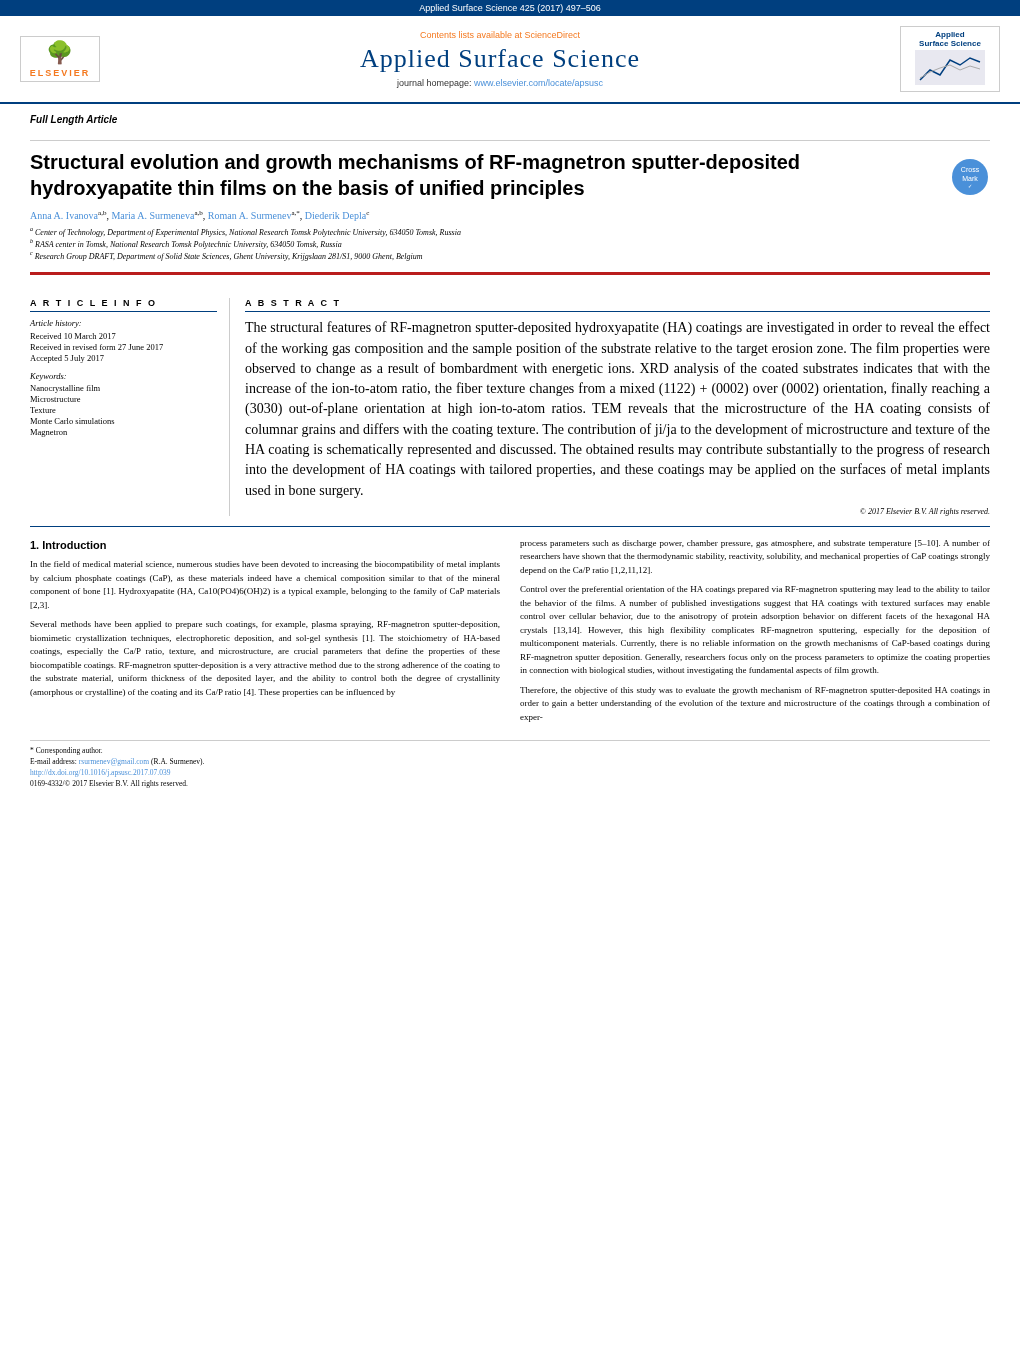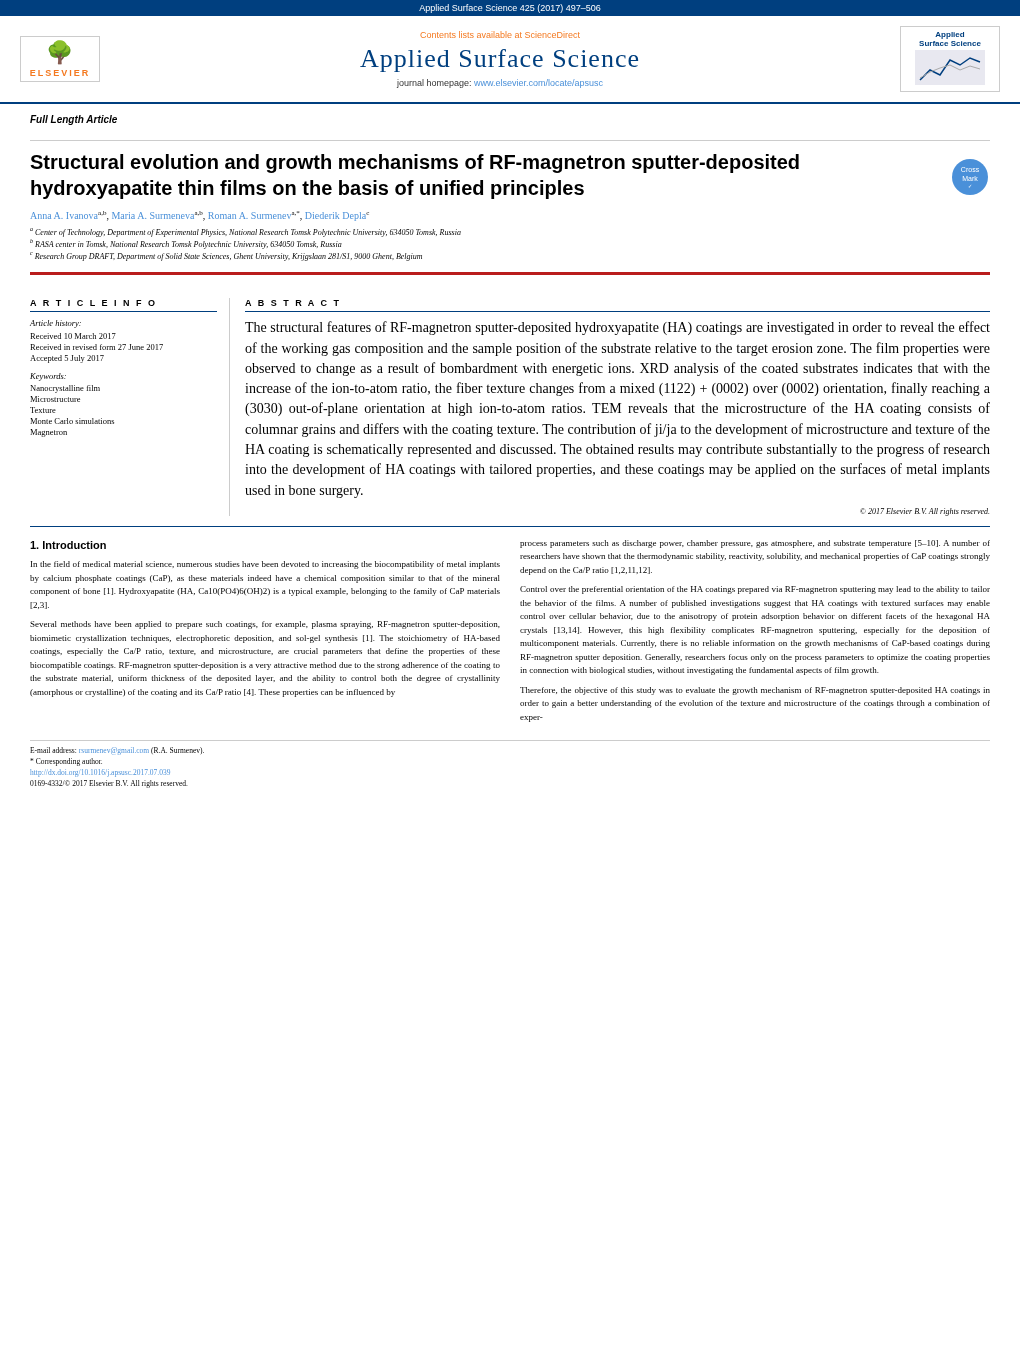--- a/index.html
+++ b/index.html
@@ -343,26 +343,26 @@
 
       <div class="body-col">
         <p>process parameters such as discharge power, chamber pressure, gas atmosphere, and substrate temperature [5–10]. A number of researchers have shown that the thermodynamic stability, reactivity, solubility, and mechanical properties of CaP coatings strongly depend on the Ca/P ratio [1,2,11,12].</p>
         <p>Control over the preferential orientation of the HA coatings prepared via RF-magnetron sputtering may lead to the ability to tailor the behavior of the films. A number of published investigations suggest that HA coatings with textured surfaces may enable control over cellular behavior, due to the anisotropy of protein adsorption behavior on different facets of the hexagonal HA crystals [13,14]. However, this high flexibility complicates RF-magnetron sputtering, especially for the deposition of multicomponent materials. Currently, there is no reliable information on the growth mechanisms of CaP-based coatings during RF-magnetron sputter deposition. Generally, researchers focus only on the process parameters to optimize the coating properties in connection with biological studies, without investigating the fundamental aspects of film growth.</p>
         <p>Therefore, the objective of this study was to evaluate the growth mechanism of RF-magnetron sputter-deposited HA coatings in order to gain a better understanding of the evolution of the texture and microstructure of the coatings through a combination of exper-</p>
       </div>
 
     </div>
 
     <div class="footnote-area">
+      <p>* Corresponding author.</p>
       <p>
         <span>E-mail address:</span>
         <a class="link-blue">rsurmenev@gmail.com</a>
         <span>(R.A. Surmenev).</span>
       </p>
-      <p>* Corresponding author.</p>
       <p>
         <a class="link-blue">http://dx.doi.org/10.1016/j.apsusc.2017.07.039</a>
       </p>
       <p>0169-4332/© 2017 Elsevier B.V. All rights reserved.</p>
     </div>
 
   </div>
 
 </div>
 

